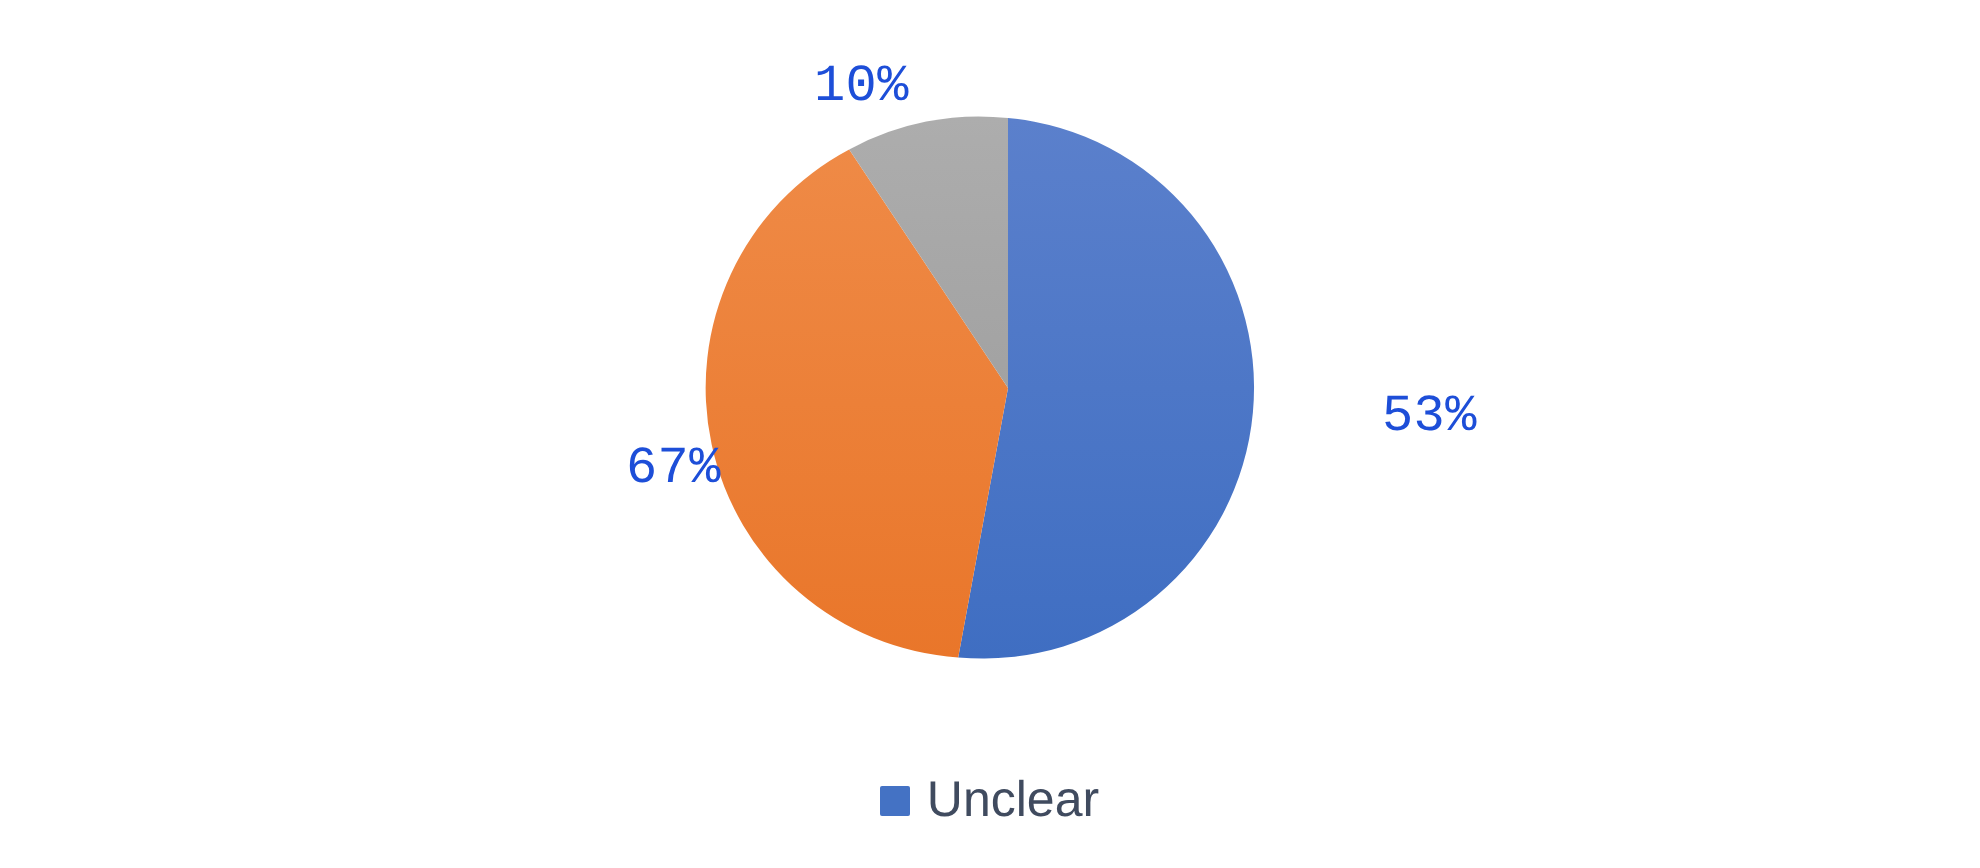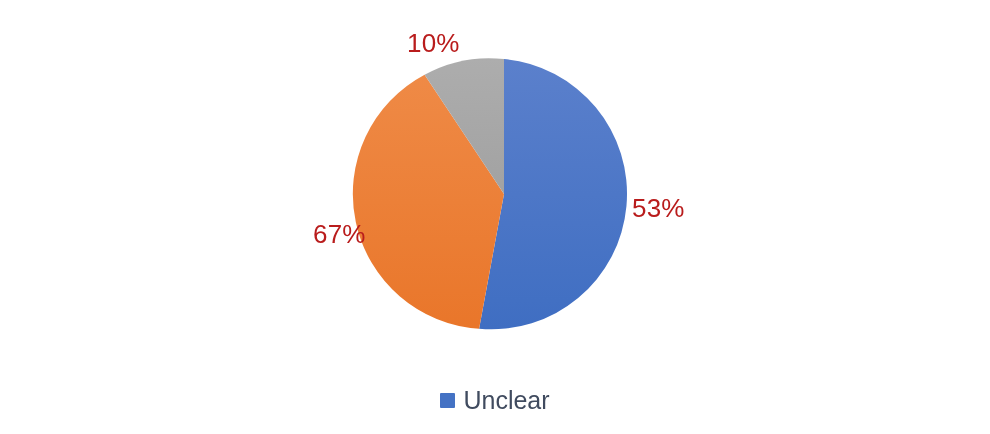--- a/index.html
+++ b/index.html
@@ -27,28 +27,28 @@
     width: 990px;
     height: 380px;
   }
   .pie-svg {
     position: absolute;
     left: 0;
     top: 0;
   }
   .data-label {
     position: absolute;
-    color: #b91c1c;
+    color: #1d4ed8;
     font-size: 26px;
-    font-family: Liberation Sans, sans-serif;
+    font-family: Liberation Mono, monospace;
     letter-spacing: 0.2px;
     white-space: nowrap;
     line-height: 1;
   }
-  .label-unclear { left: 632px; top: 195px; }
+  .label-unclear { left: 691px; top: 195px; }
   .label-male    { left: 313px; top: 221px; }
   .label-female  { left: 407px; top: 30px; }
 
   .legend {
     position: absolute;
     left: 0;
     top: 388px;
     width: 990px;
     display: flex;
     flex-direction: row;

